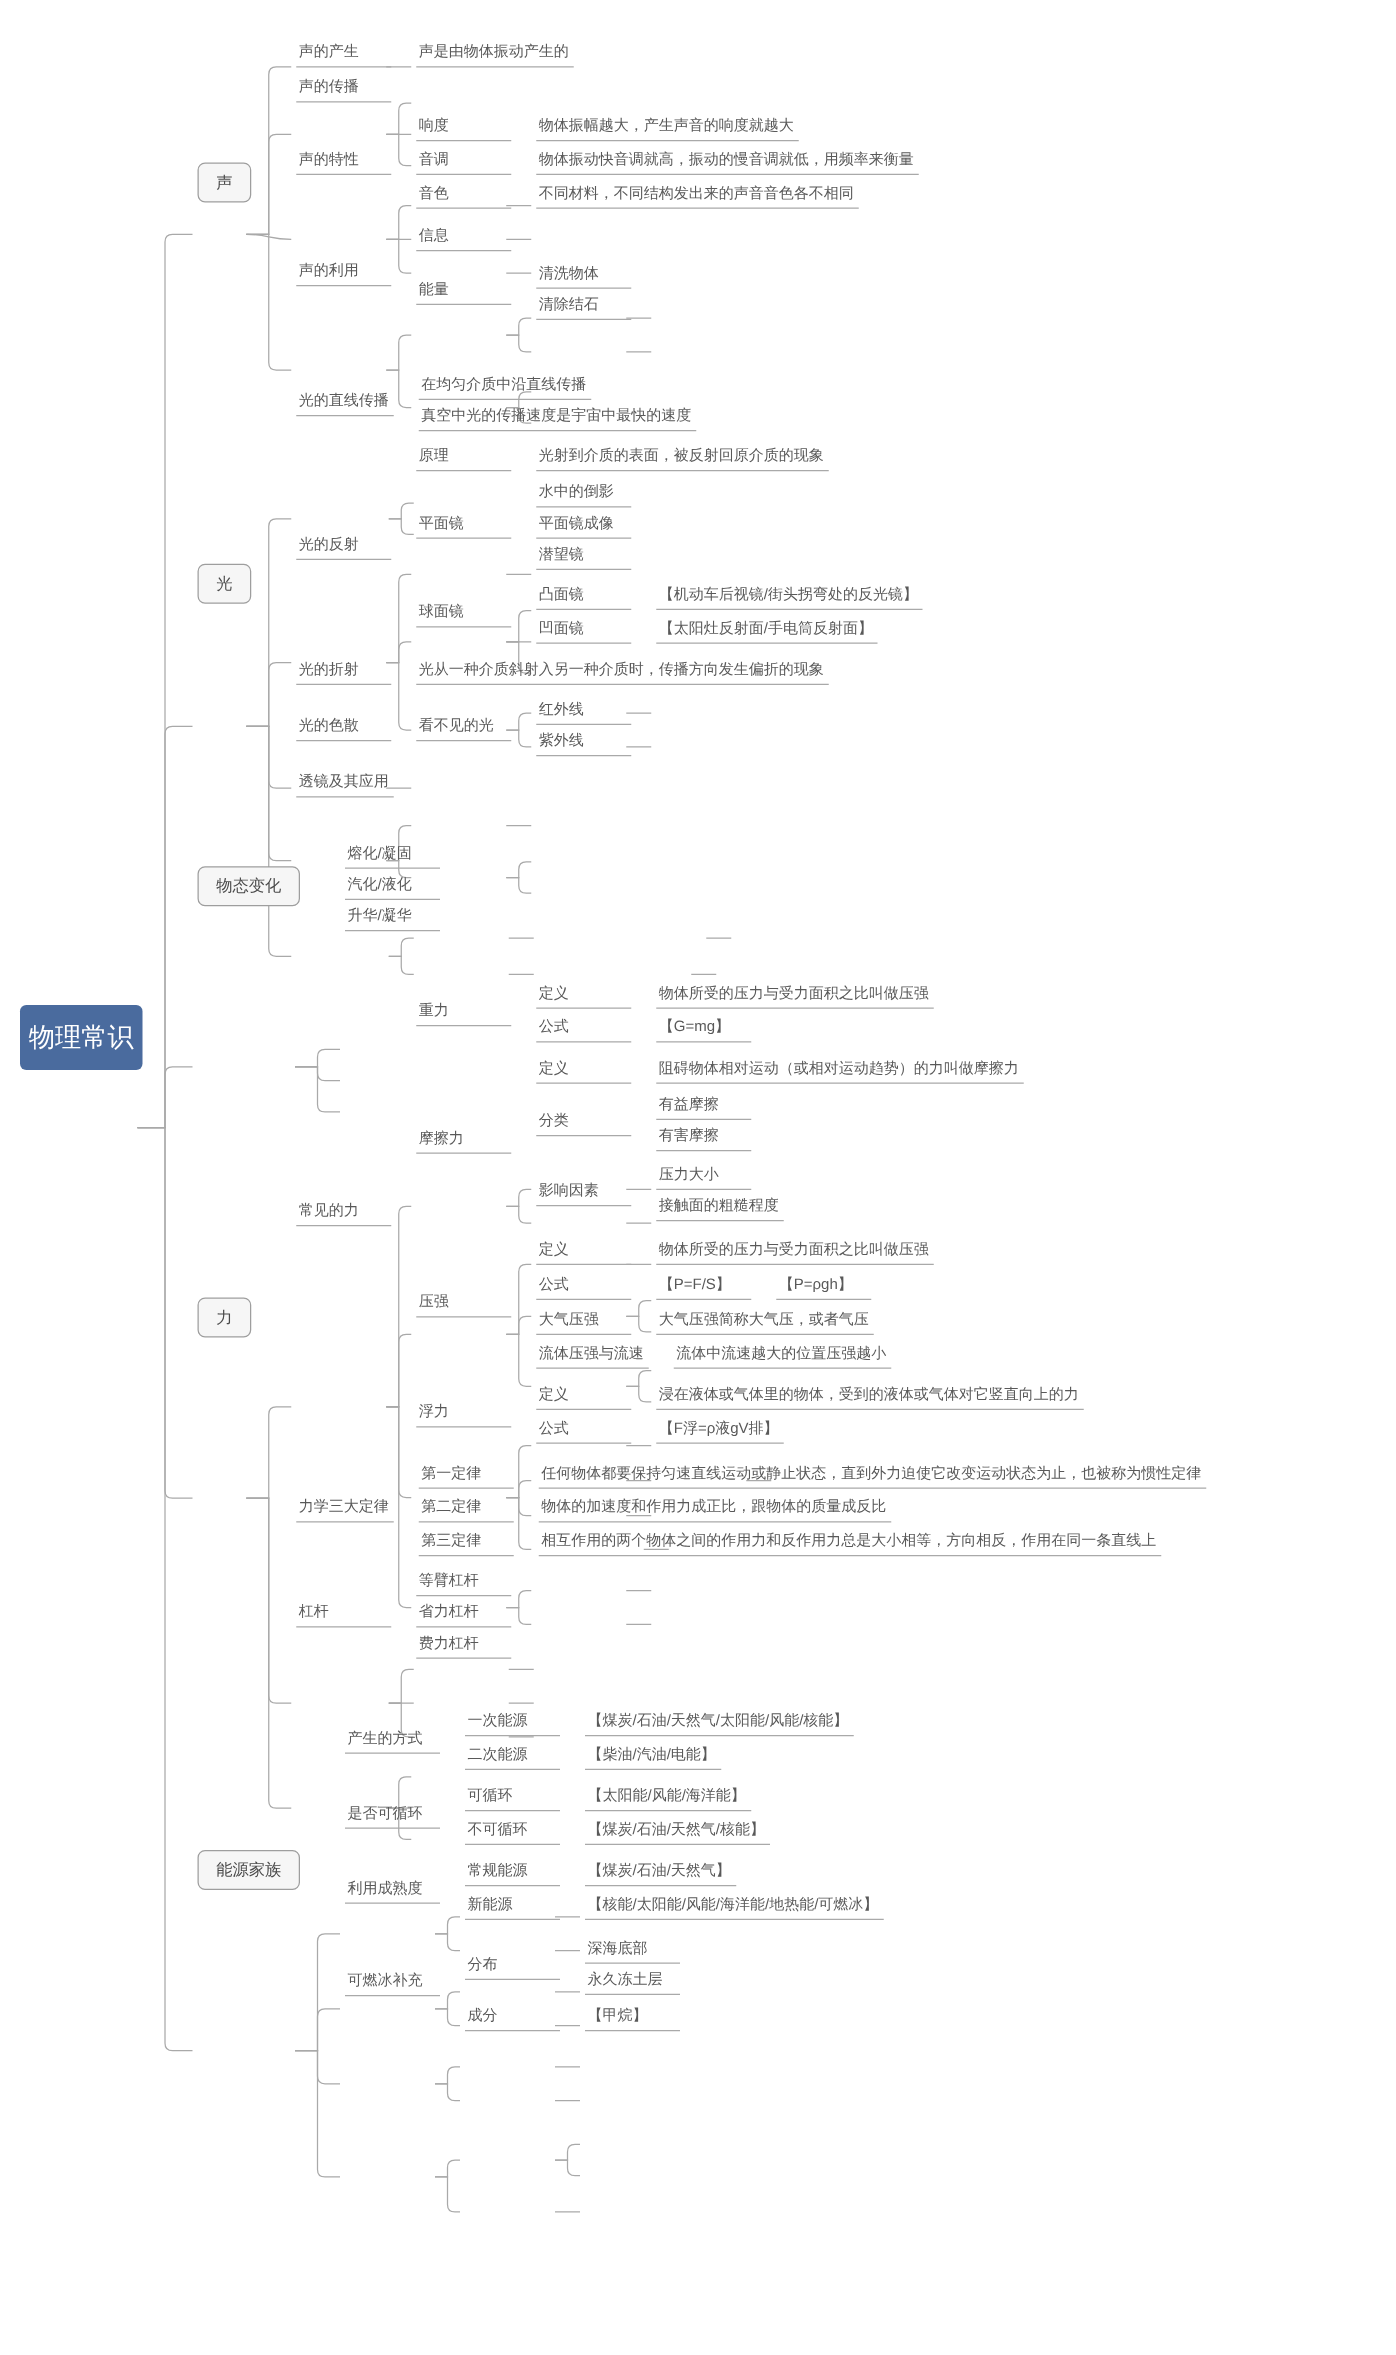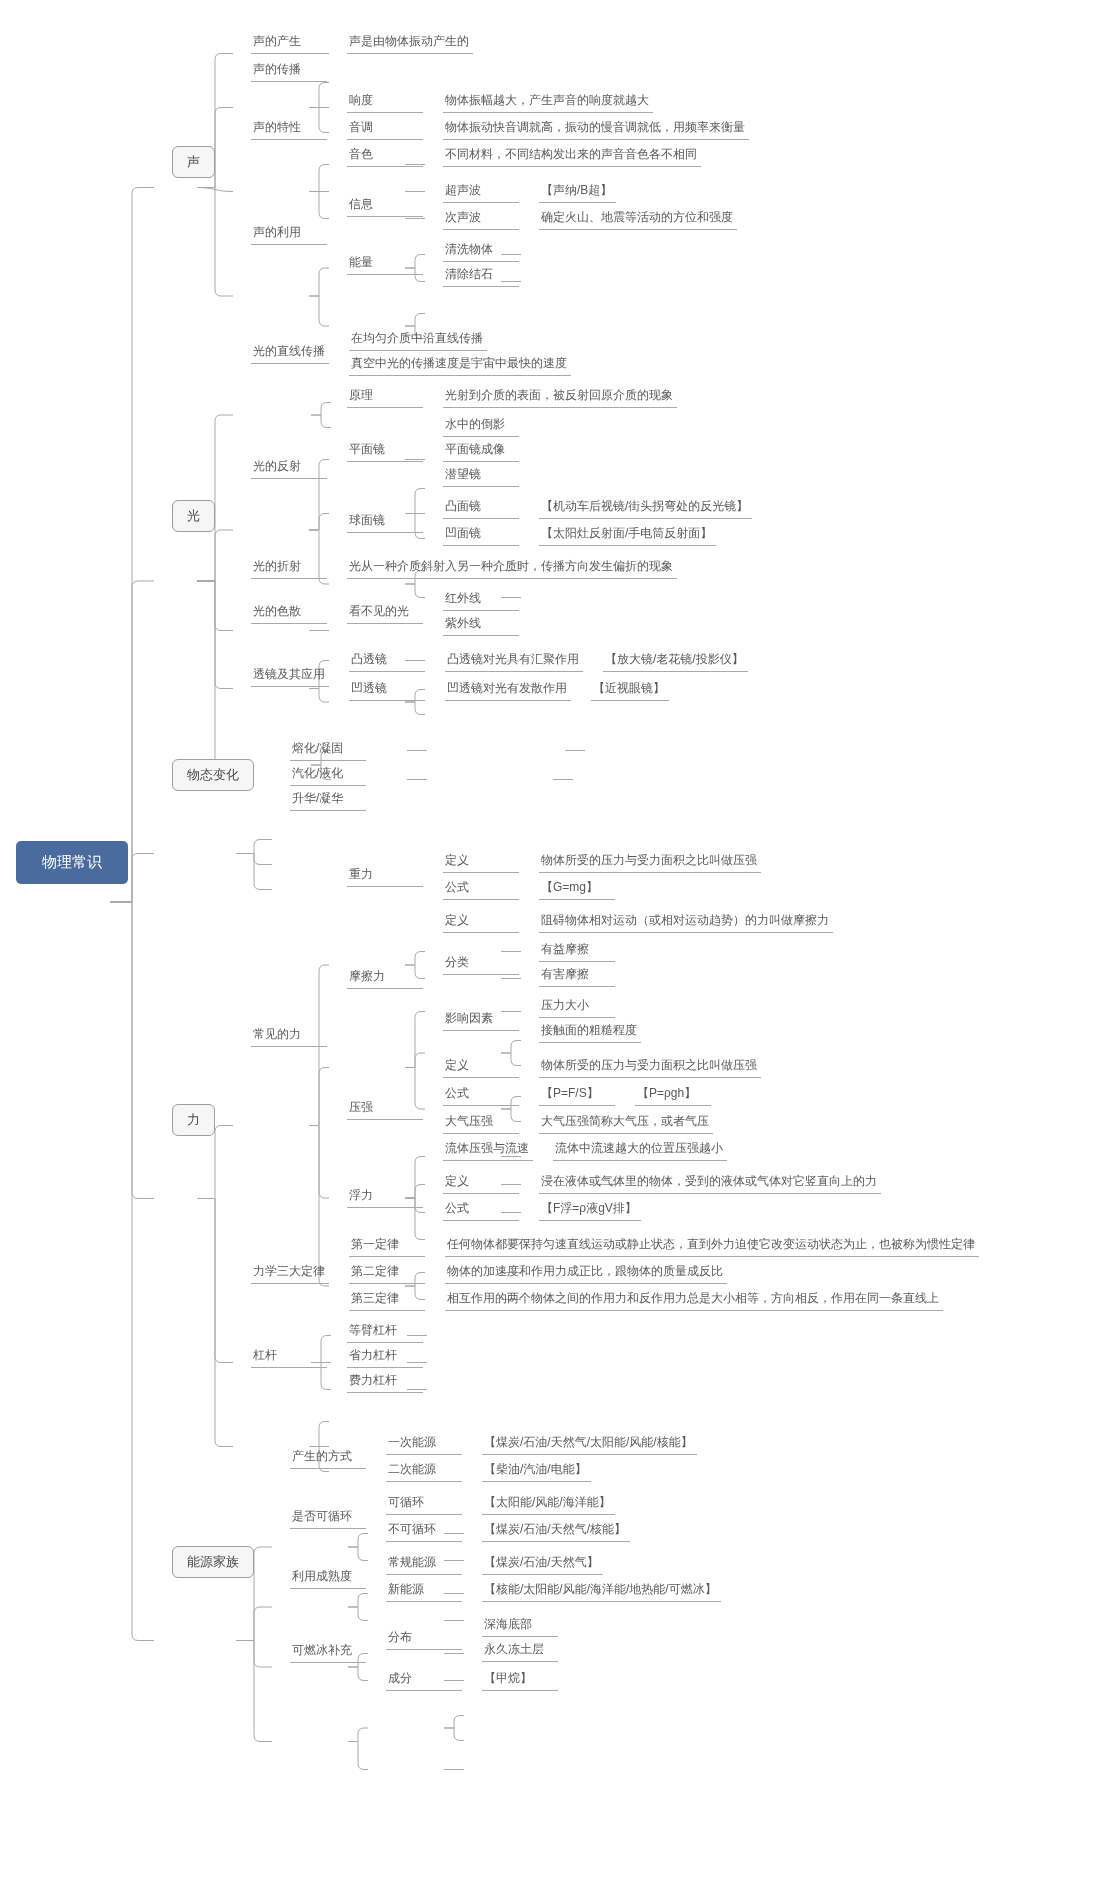--- a/index.html
+++ b/index.html
@@ -61,22 +61,22 @@
   .label.box{
     display:flex;
     align-items:center;
     justify-content:center;
     white-space:nowrap;
     cursor:default;
   }
   .label.box.root{
     background:var(--root-bg,#4a6b9e);
     color:var(--root-text,#ffffff);
-    font-size:15px;
-    padding:12px 26px;
+    font-size:21px;
+    padding:12px 7px;
     border-radius:5px;
   }
   .label.box.branch{
     background:var(--branch-bg,#f6f6f6);
     border:1px solid var(--branch-border,#9e9e9e);
     color:#4a4a4a;
     font-size:13px;
     padding:6px 14px;
     border-radius:6px;
   }
@@ -253,38 +253,20 @@
                     </div>
                   </div>
                 </div>
               </div>
             </div>
             <div class="subtree d2 group">
               <div class="label text">声的利用</div>
               <div class="children">
                 <div class="subtree d3 group">
                   <div class="label text">信息</div>
-                  <div class="children">
-                    <div class="subtree d4">
-                      <div class="label text">超声波</div>
-                      <div class="children">
-                        <div class="subtree d5">
-                          <div class="label text">【声纳/B超】</div>
-                        </div>
-                      </div>
-                    </div>
-                    <div class="subtree d4">
-                      <div class="label text">次声波</div>
-                      <div class="children">
-                        <div class="subtree d5">
-                          <div class="label text">确定火山、地震等活动的方位和强度</div>
-                        </div>
-                      </div>
-                    </div>
-                  </div>
                 </div>
                 <div class="subtree d3 group">
                   <div class="label text">能量</div>
                   <div class="children">
                     <div class="subtree d4">
                       <div class="label text">清洗物体</div>
                     </div>
                     <div class="subtree d4">
                       <div class="label text">清除结石</div>
                     </div>
@@ -375,48 +357,20 @@
                     </div>
                     <div class="subtree d4">
                       <div class="label text">紫外线</div>
                     </div>
                   </div>
                 </div>
               </div>
             </div>
             <div class="subtree d2 group">
               <div class="label text">透镜及其应用</div>
-              <div class="children">
-                <div class="subtree d3">
-                  <div class="label text">凸透镜</div>
-                  <div class="children">
-                    <div class="subtree d4">
-                      <div class="label text">凸透镜对光具有汇聚作用</div>
-                      <div class="children">
-                        <div class="subtree d5">
-                          <div class="label text">【放大镜/老花镜/投影仪】</div>
-                        </div>
-                      </div>
-                    </div>
-                  </div>
-                </div>
-                <div class="subtree d3">
-                  <div class="label text">凹透镜</div>
-                  <div class="children">
-                    <div class="subtree d4">
-                      <div class="label text">凹透镜对光有发散作用</div>
-                      <div class="children">
-                        <div class="subtree d5">
-                          <div class="label text">【近视眼镜】</div>
-                        </div>
-                      </div>
-                    </div>
-                  </div>
-                </div>
-              </div>
             </div>
           </div>
         </div>
         <div class="subtree d1 group">
           <div class="label box branch">物态变化</div>
           <div class="children">
             <div class="subtree d2">
               <div class="label text">熔化/凝固</div>
             </div>
             <div class="subtree d2">

